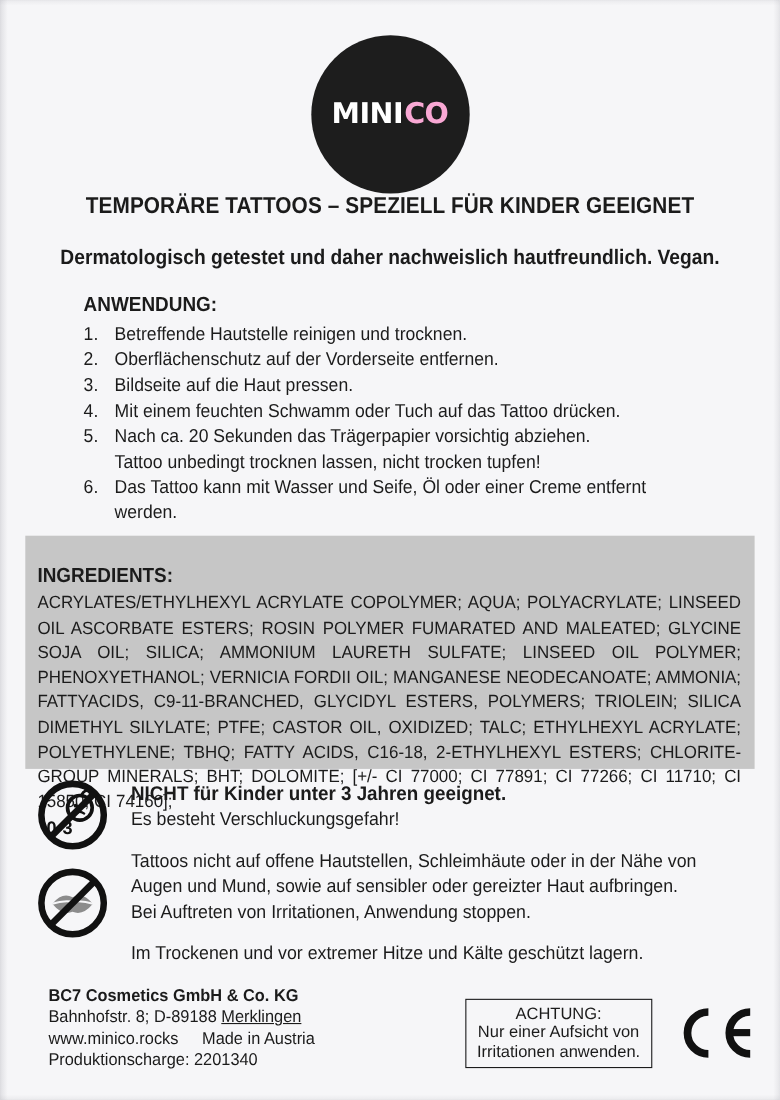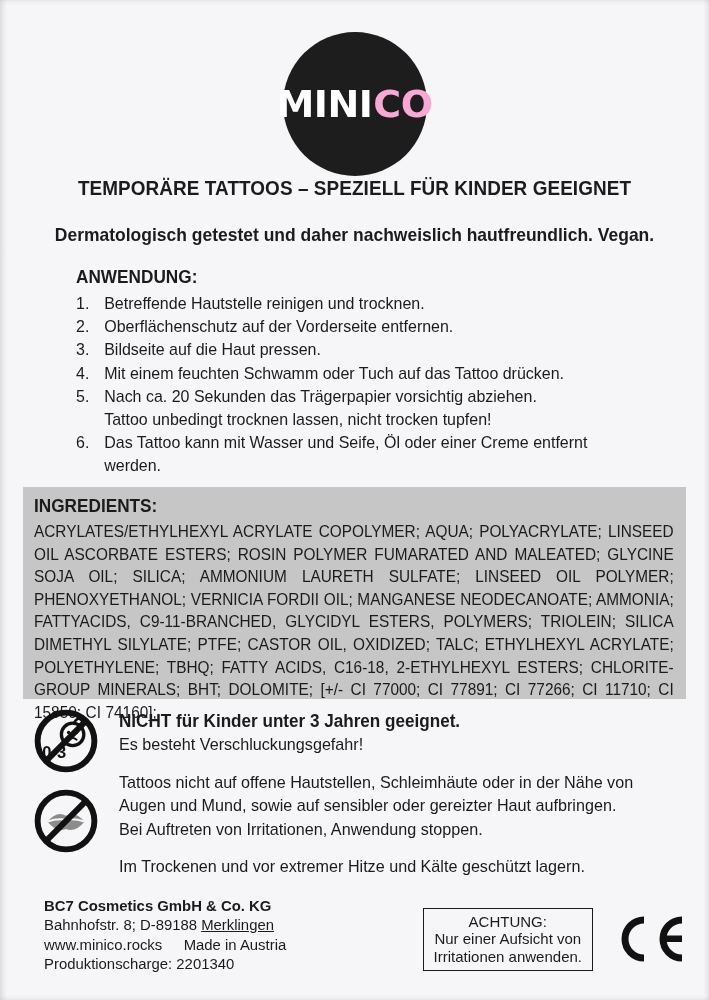--- a/index.html
+++ b/index.html
@@ -48,21 +48,21 @@
     height: 144px;
     border-radius: 50%;
     background: #1d1d1d;
     display: flex;
     align-items: center;
     justify-content: center;
   }
   .logo-text {
     font-family: "DejaVu Sans", sans-serif;
     font-weight: bold;
-    font-size: 38px;
+    font-size: 26px;
     letter-spacing: -0.5px;
     line-height: 1;
     display: flex;
     align-items: center;
   }
   .logo-mini { color: #ffffff; }
   .logo-co {
     color: #f9a8d4;
     margin-left: 1px;
   }
@@ -130,21 +130,21 @@
 
   
   .ingredients {
     position: absolute;
     left: 23px;
     top: 487px;
     width: 663px;
     height: 212px;
     background: #c6c6c6;
     box-sizing: border-box;
-    padding: 8px 11px 0 11px;
+    padding: 25px 11px 0 11px;
   }
   .ingredients-title {
     font-family: "Liberation Sans Narrow", "Liberation Sans", sans-serif;
     font-weight: bold;
     font-size: 18.5px;
     margin-bottom: 3px;
     transform: scaleX(.93);
     transform-origin: left center;
   }
   .ingredients-body {

